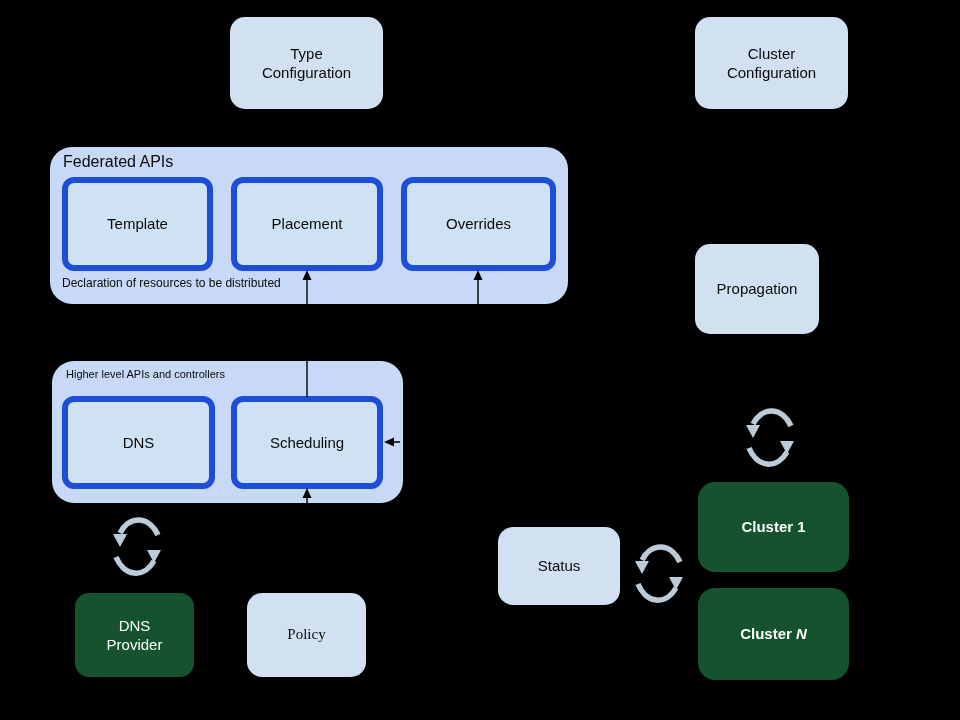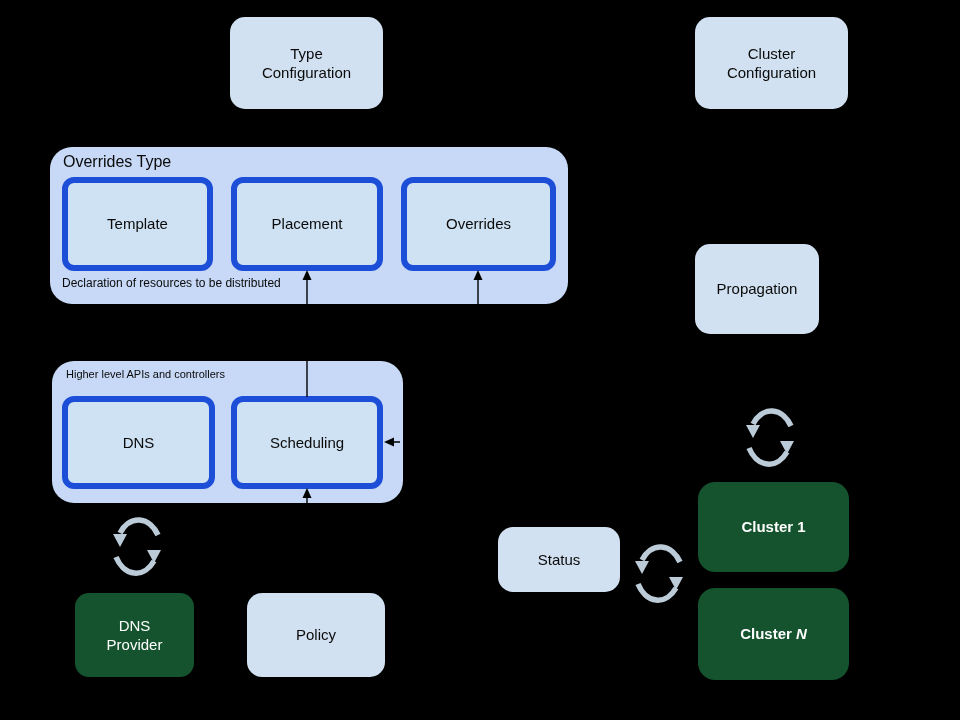--- a/index.html
+++ b/index.html
@@ -33,21 +33,21 @@
     <span class="label">Type
 Configuration</span>
   </div>
 
   <div class="node standalone" style="left:695px;top:17px;width:153px;height:92px;">
     <span class="label">Cluster
 Configuration</span>
   </div>
 
   <div class="container-group" style="left:50px;top:147px;width:518px;height:157px;">
-    <span class="group-title" style="left:13px;top:6px;">Overrides Type</span>
+    <span class="group-title" style="left:13px;top:6px;">Federated APIs</span>
 
     <div class="node innerbox" style="left:12px;top:30px;width:151px;height:94px;">
       <span class="label">Template</span>
     </div>
 
     <div class="node innerbox" style="left:181px;top:30px;width:152px;height:94px;">
       <span class="label">Placement</span>
     </div>
 
     <div class="node innerbox" style="left:351px;top:30px;width:155px;height:94px;">
@@ -66,25 +66,25 @@
 
     <div class="node innerbox" style="left:10px;top:35px;width:153px;height:93px;">
       <span class="label">DNS</span>
     </div>
 
     <div class="node innerbox" style="left:179px;top:35px;width:152px;height:93px;">
       <span class="label">Scheduling</span>
     </div>
   </div>
 
-  <div class="node standalone" style="left:498px;top:527px;width:122px;height:65px;justify-content:center;">
+  <div class="node standalone" style="left:498px;top:527px;width:122px;height:78px;justify-content:center;">
     <span class="label">Status</span>
   </div>
 
-  <div class="node standalone" style="left:247px;top:593px;width:138px;height:84px;">
+  <div class="node standalone" style="left:247px;top:593px;width:119px;height:84px;font-family:Liberation Serif, serif;">
     <span class="label">Policy</span>
   </div>
 
   <div class="node cluster" style="left:75px;top:593px;width:119px;height:84px;border-radius:14px;">
     <span class="label" style="font-weight:normal;">DNS
 Provider</span>
   </div>
 
   <div class="node cluster" style="left:698px;top:482px;width:151px;height:90px;">
     <span class="label"><span>Cluster </span><span class="numeral">1</span></span>

